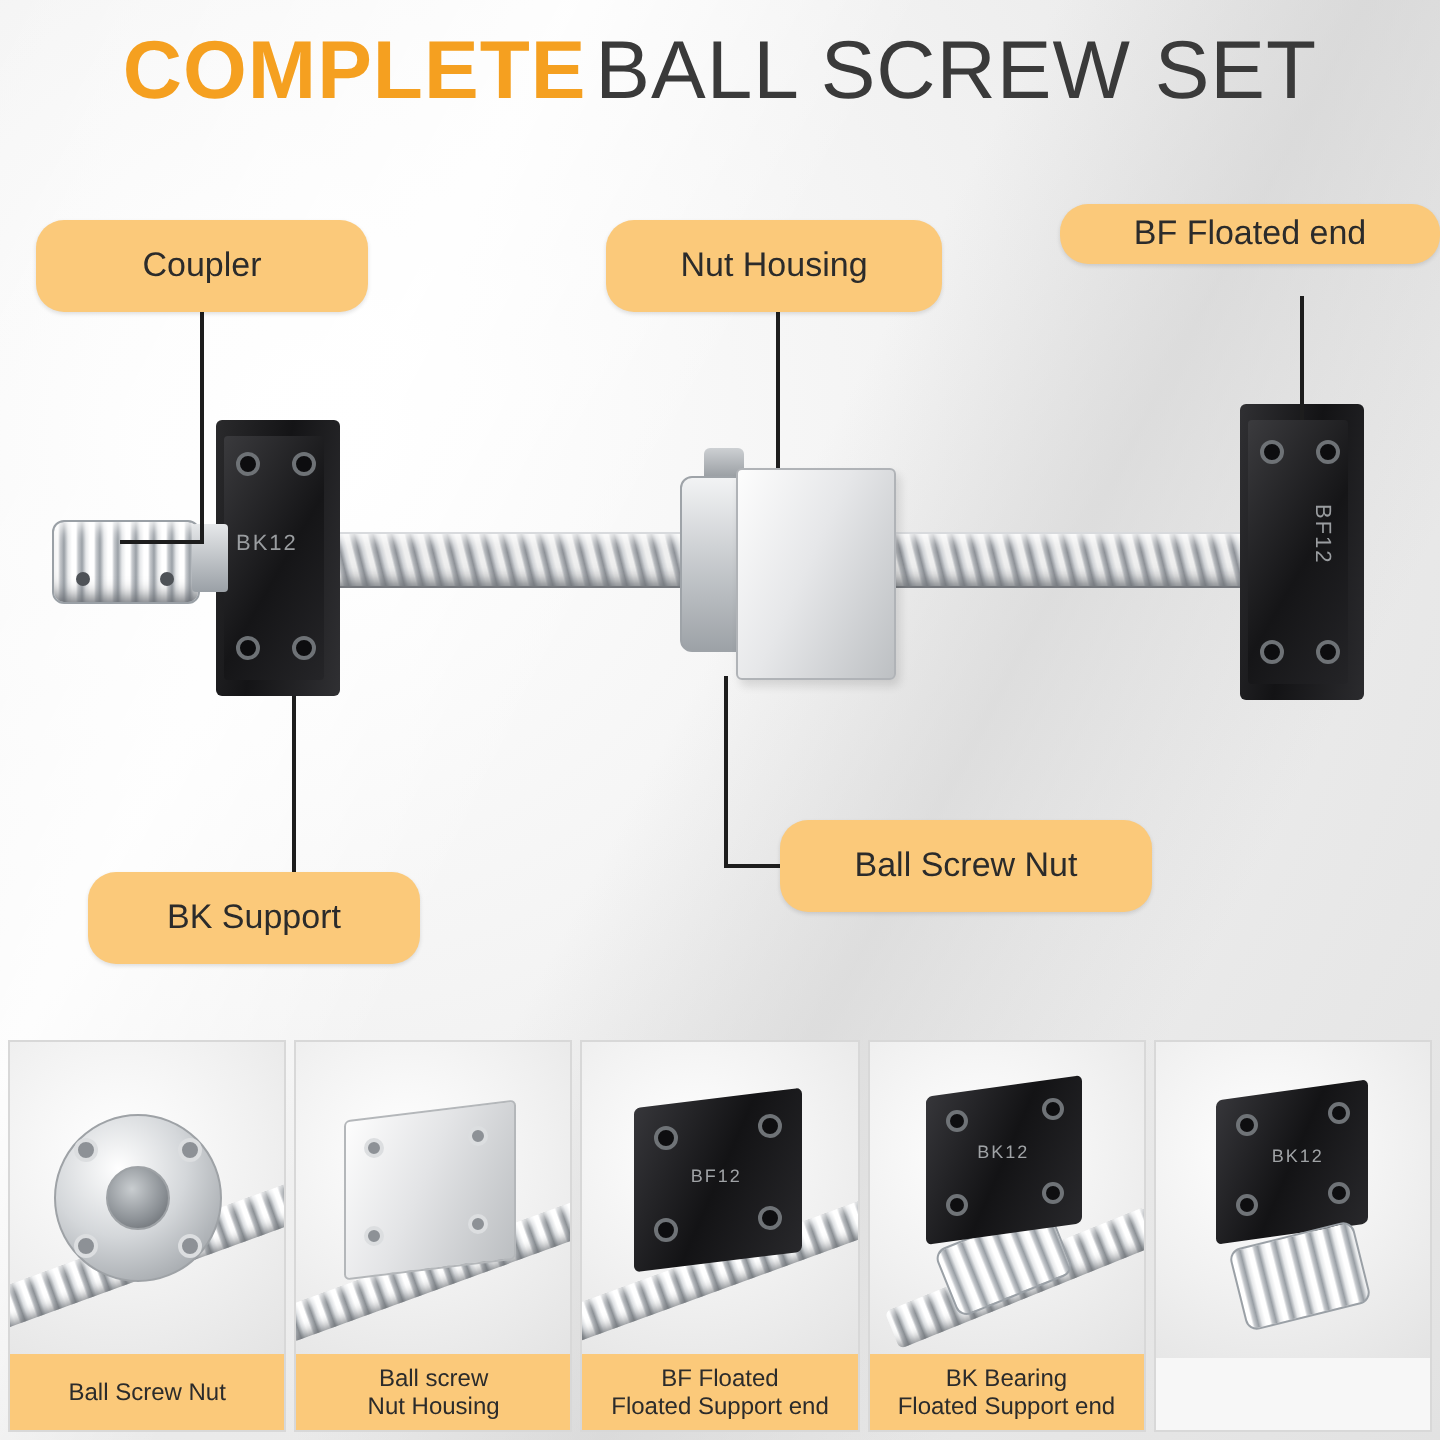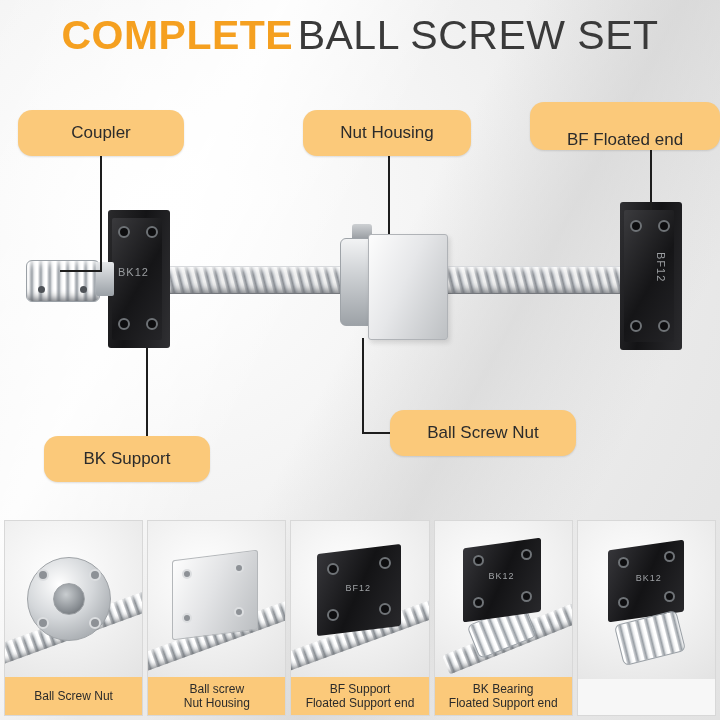--- a/index.html
+++ b/index.html
@@ -56,21 +56,21 @@
     font-size: 17px;
     display: flex;
     align-items: center;
     justify-content: center;
     box-shadow: 0 1px 2px rgba(0,0,0,0.12);
     padding: 0 14px;
     box-sizing: border-box;
   }
   #callout-coupler   { left: 18px;  top: 110px; width: 166px; height: 46px; }
   #callout-nut-house { left: 303px; top: 110px; width: 168px; height: 46px; }
-  #callout-bf        { left: 530px; top: 102px; width: 190px; height: 48px; align-items: flex-end; }
+  #callout-bf        { left: 530px; top: 102px; width: 190px; height: 30px; }
   #callout-bk        { left: 44px;  top: 436px; width: 166px; height: 46px; }
   #callout-bsn       { left: 390px; top: 410px; width: 186px; height: 46px; }
 
   
   .leader {
     position: absolute;
     background: #1d1d1d;
   }
   .leader-v { width: 2px; }
   .leader-h { height: 2px; }
@@ -440,21 +440,21 @@
         <div class="t-shaft-diag" style="left:-12px; top:104px; width:170px; height:18px; transform:rotate(-20deg);"></div>
         <div class="t-dark-block" style="left:26px; top:28px; width:84px; height:82px; transform:skewY(-7deg);"></div>
         <div class="t-hole" style="left:36px; top:42px; width:12px; height:12px;"></div>
         <div class="t-hole" style="left:88px; top:36px; width:12px; height:12px;"></div>
         <div class="t-hole" style="left:36px; top:88px; width:12px; height:12px;"></div>
         <div class="t-hole" style="left:88px; top:82px; width:12px; height:12px;"></div>
         <div class="t-label" style="left:54px; top:62px;">BF12</div>
       </div>
       <div class="thumb-cap">
         <div>
-          <span>BF Support</span>
+          <span>BF Floated</span>
           <span>Floated Support end</span>
         </div>
       </div>
     </div>
 
     <div class="thumb">
       <div class="thumb-photo">
         <div class="t-shaft-diag" style="left:6px; top:108px; width:140px; height:20px; transform:rotate(-22deg);"></div>
         <div class="t-coupler" style="left:36px; top:92px; width:60px; height:34px; transform:rotate(-22deg);"></div>
         <div class="t-dark-block" style="left:28px; top:22px; width:78px; height:74px; transform:skewY(-8deg);"></div>

